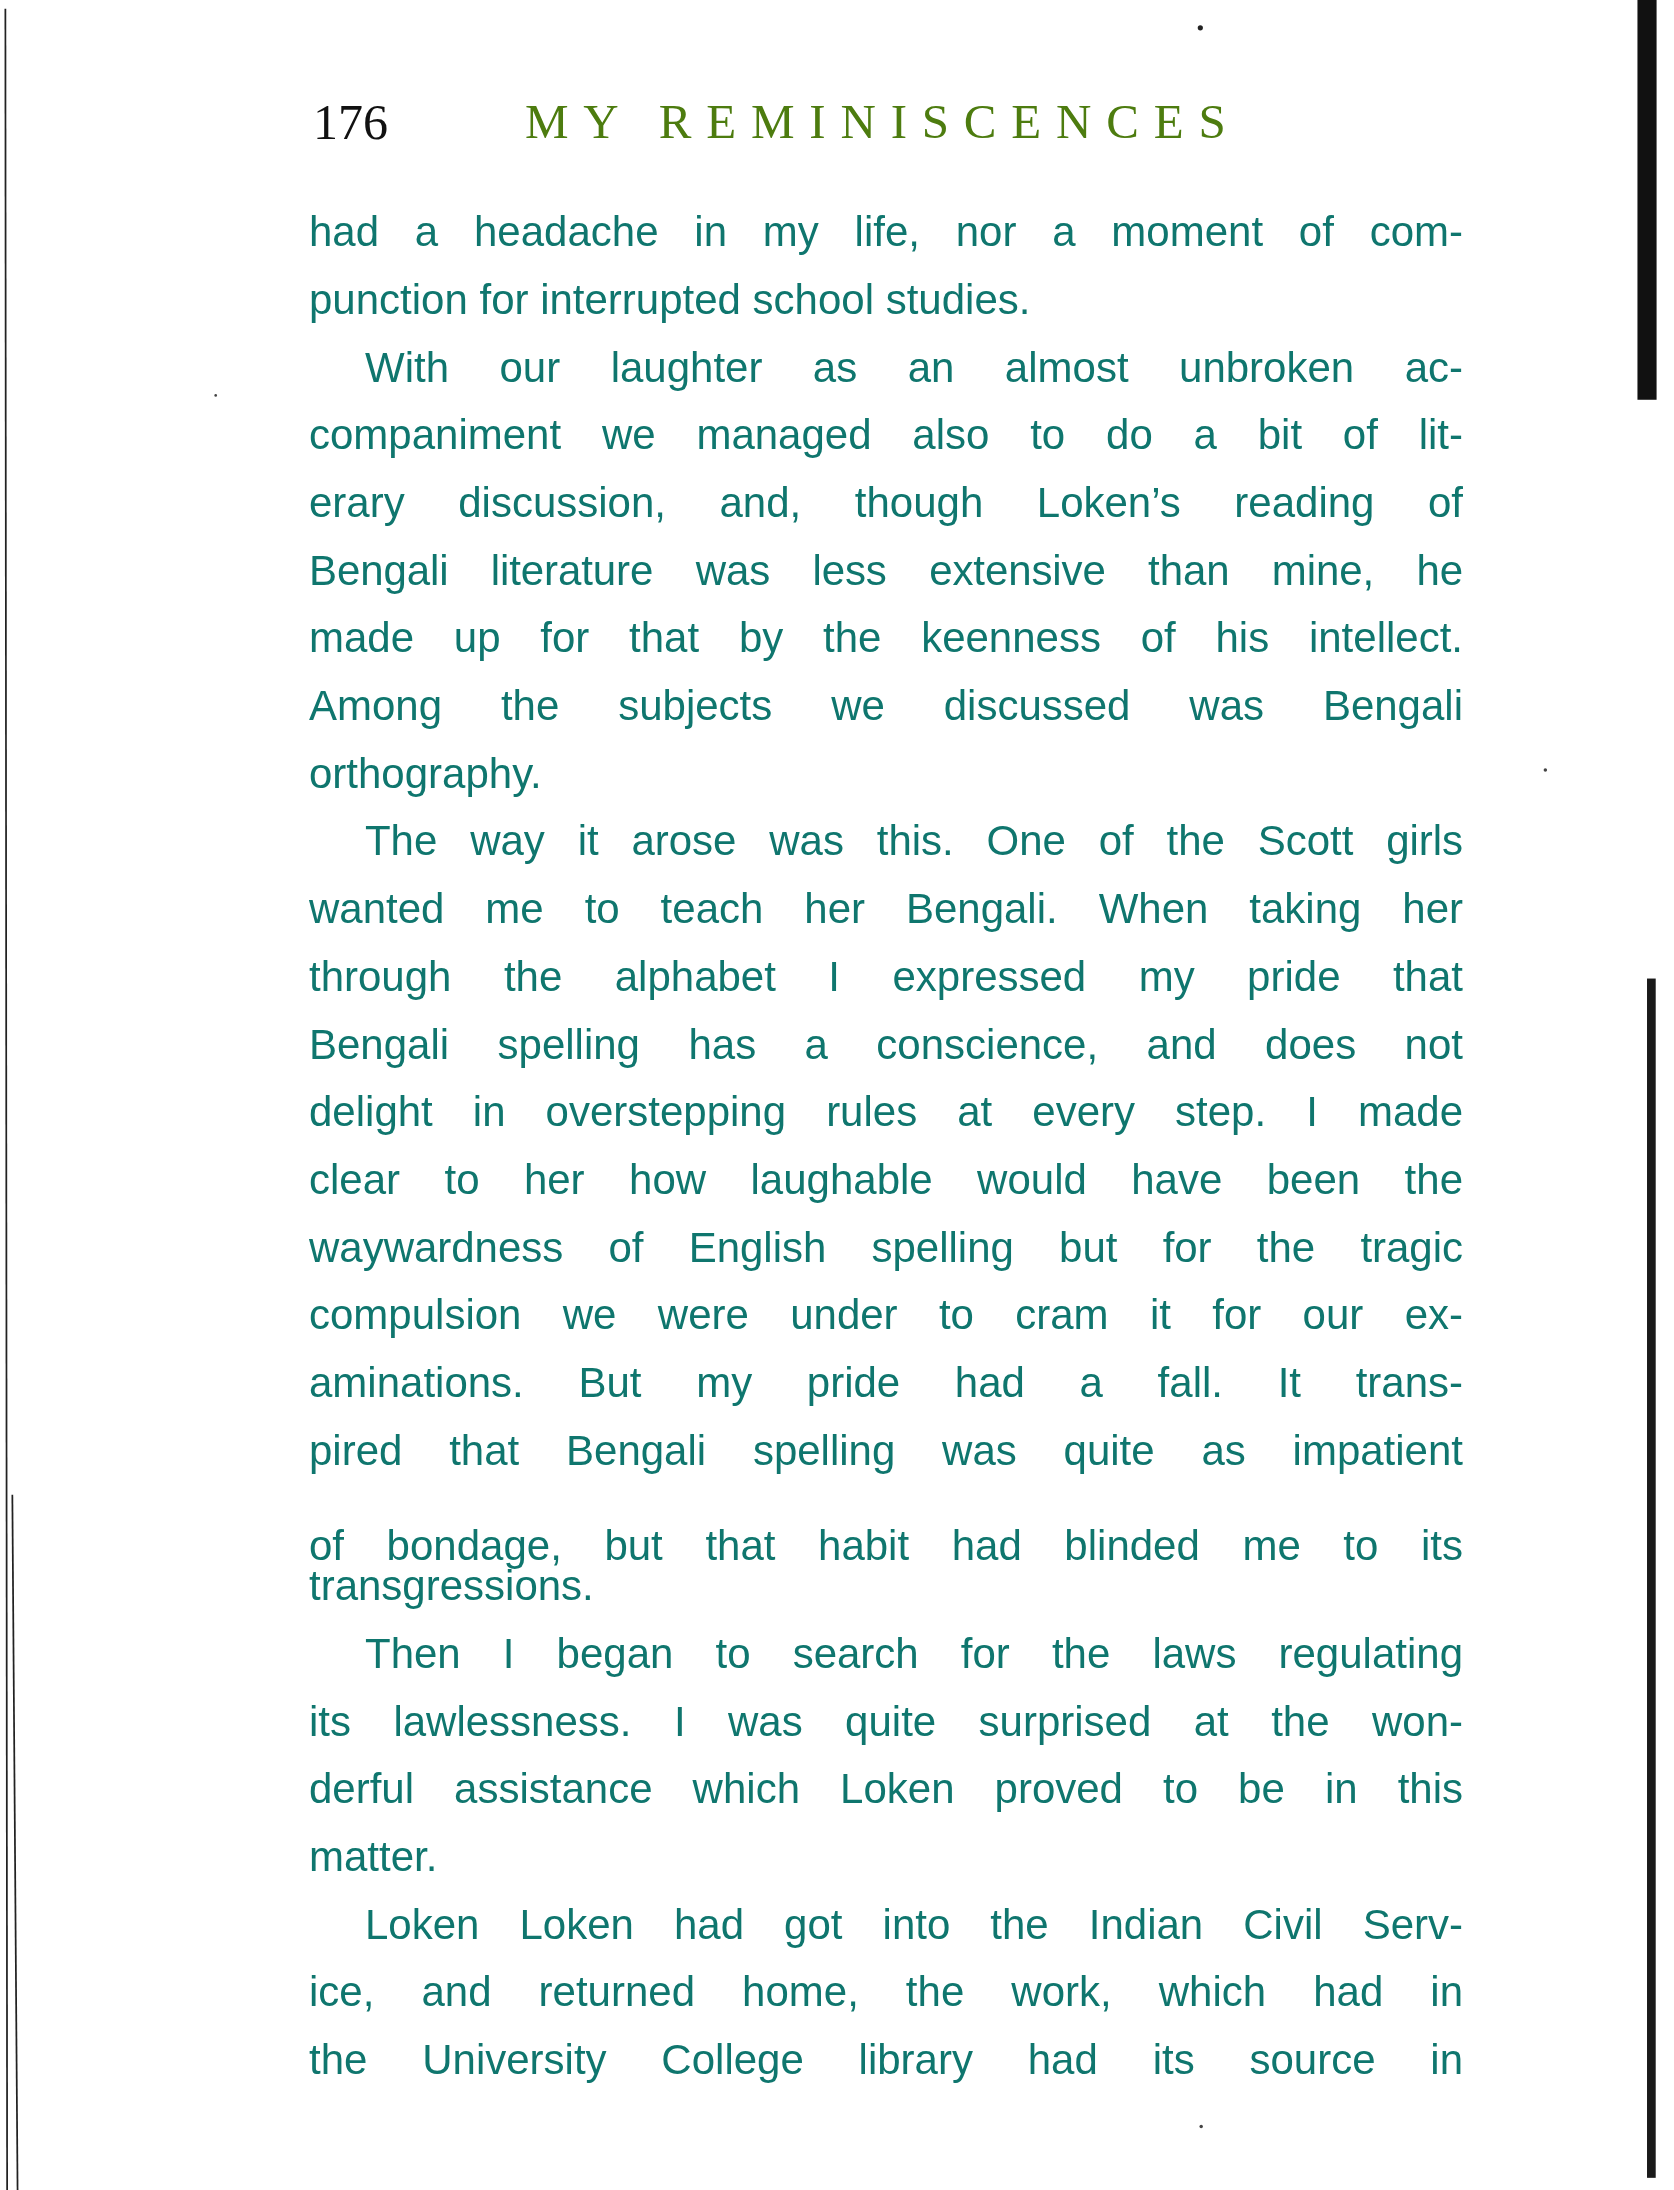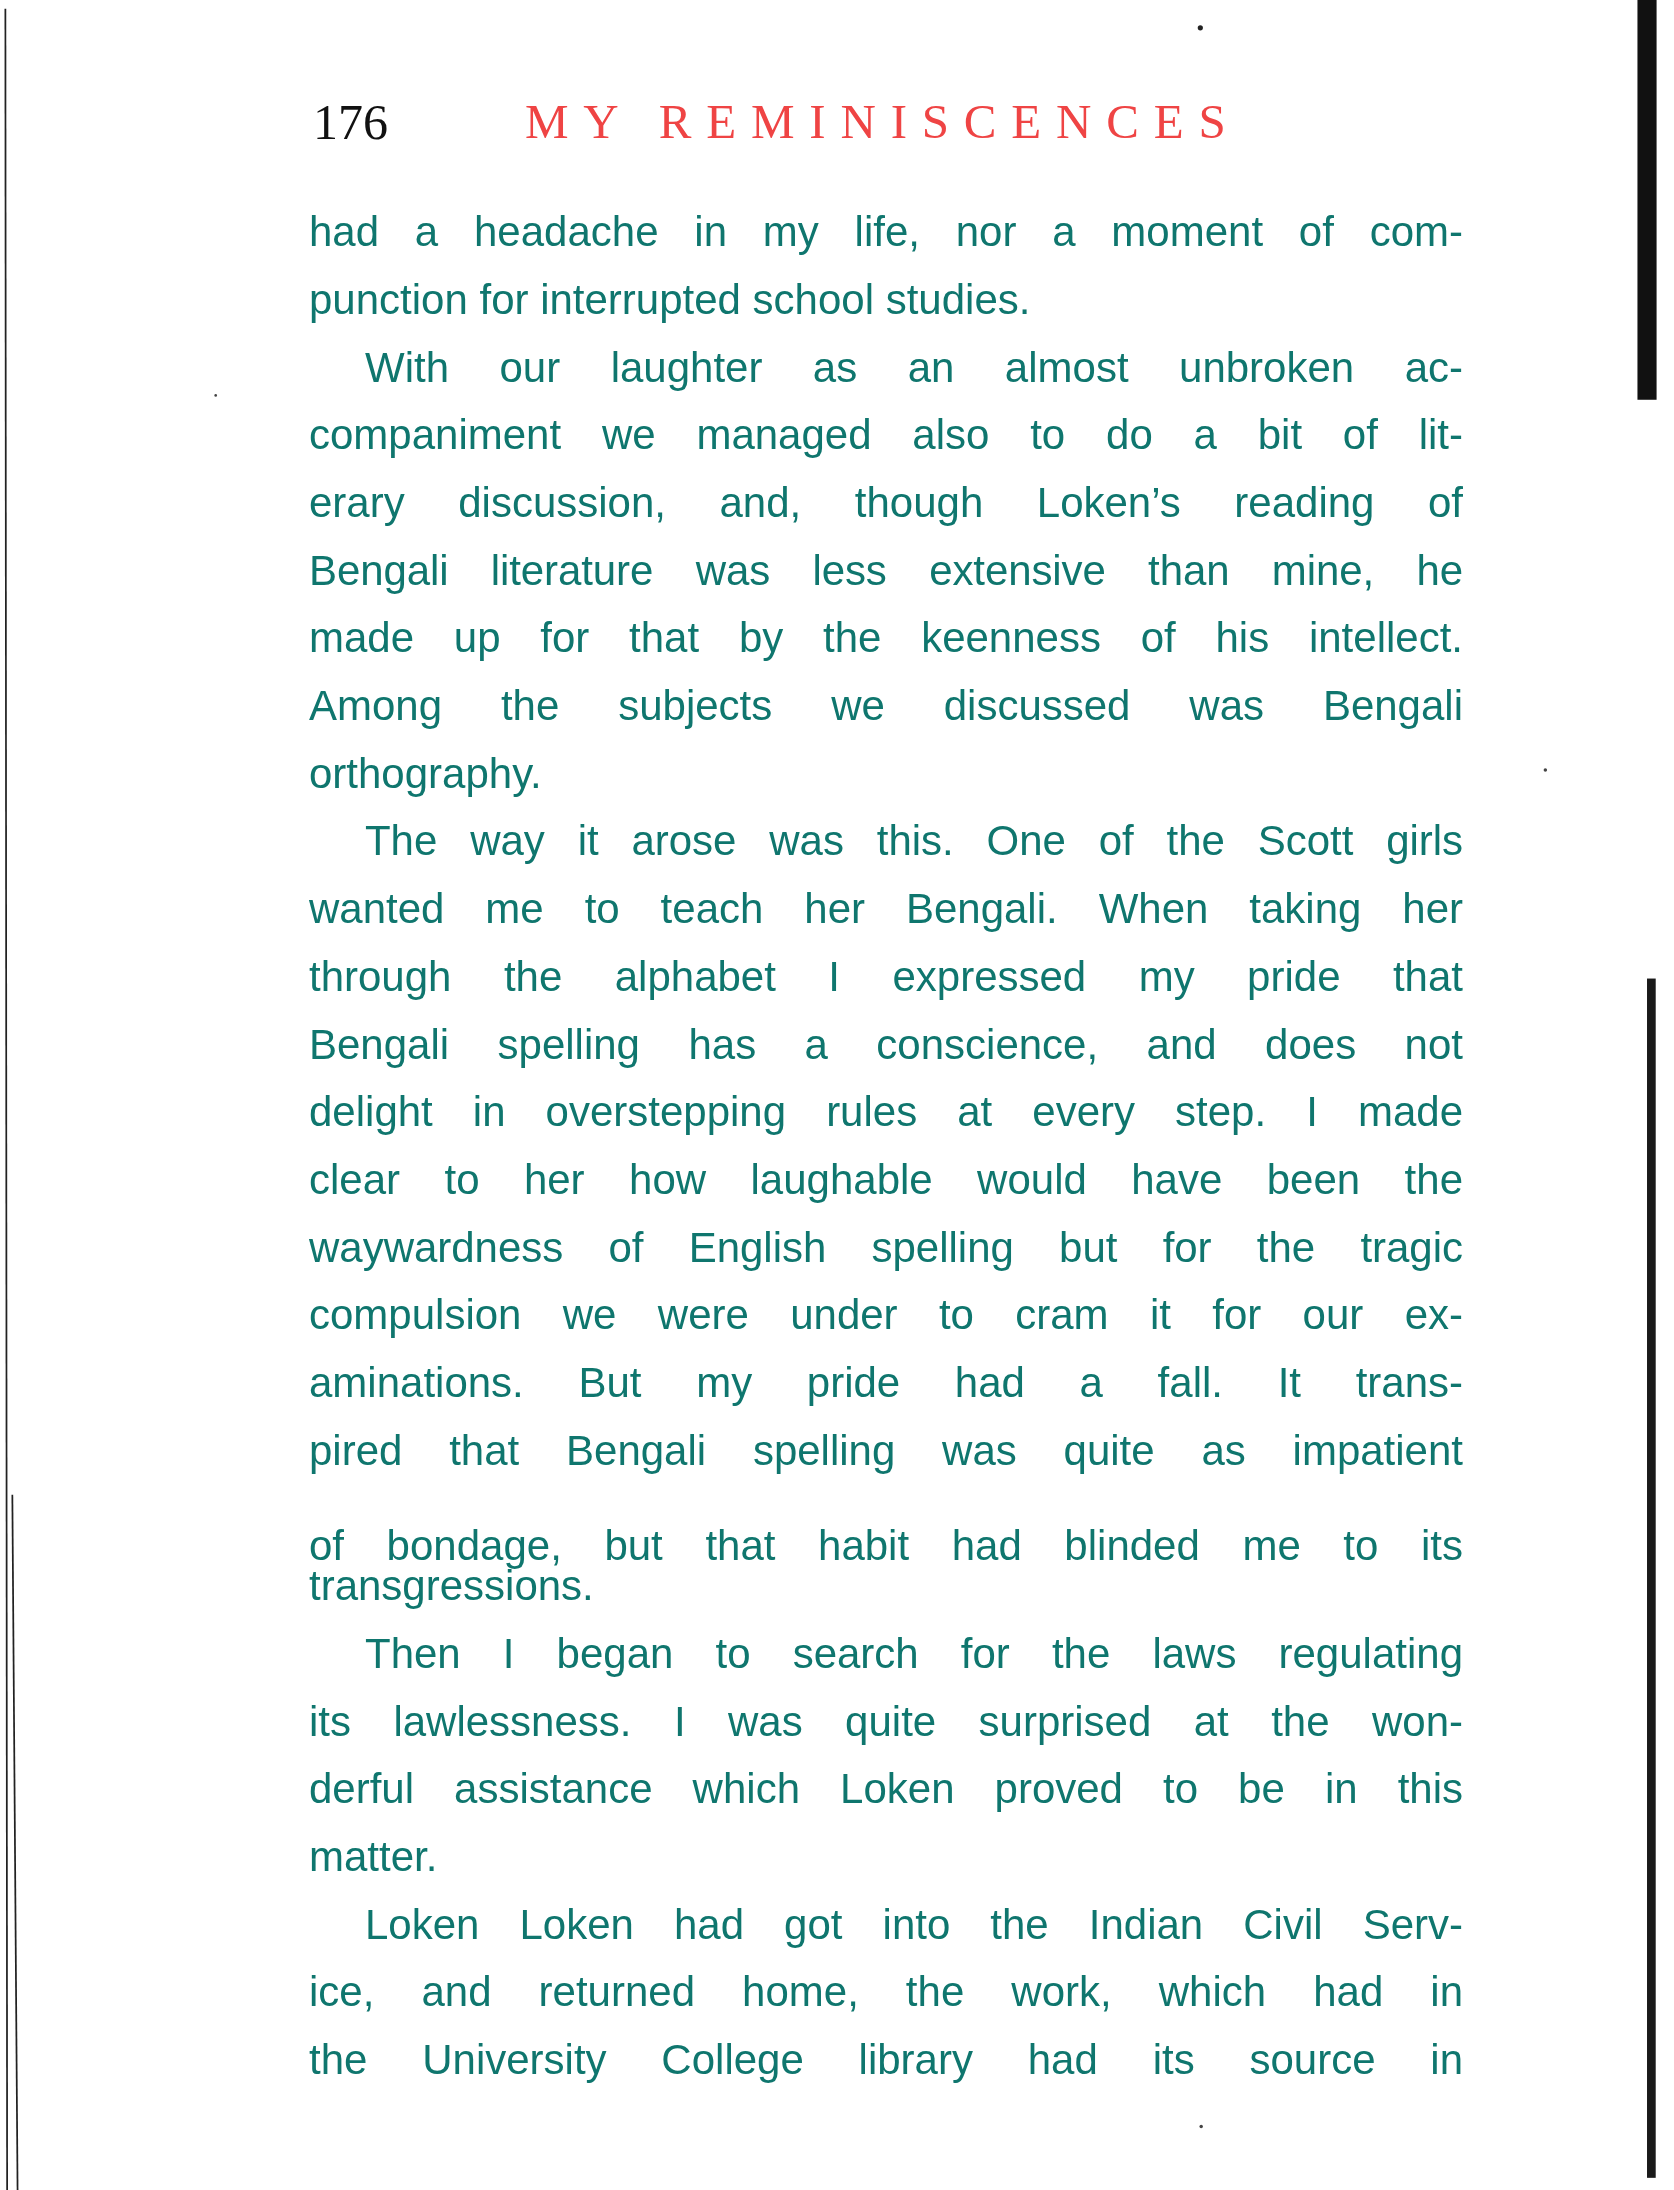--- a/index.html
+++ b/index.html
@@ -6,21 +6,21 @@
   body { width: 1675px; height: 2190px; position: relative; overflow: hidden; }
   #page { position: absolute; left: 0; top: 0; width: 1339px; height: 2190px; background: #ffffff; }
   .edges { position: absolute; left: 0; top: 0; width: 1675px; height: 2190px; pointer-events: none; }
   .header-num {
     position: absolute; left: 313px; top: 94px;
     font-family: "Liberation Serif", serif; font-size: 50px; line-height: 56px; color: #111;
   }
   .header-title {
     position: absolute; left: 525px; top: 94px;
     font-family: "Liberation Serif", serif; font-size: 49px; line-height: 56px;
-    letter-spacing: 14.8px; color: #ef4444;
+    letter-spacing: 14.8px; color: #4d7c0f;
   }
   .line {
     position: absolute; left: 309px; width: 1154px;
     font-family: Liberation Sans, sans-serif; font-size: 42px; line-height: 68px;
     color: #0f766e; white-space: nowrap;
     text-align: justify; text-align-last: justify;
   }
   .line.indent { left: 365px; width: 1098px; }
   .line.last { text-align: left; text-align-last: left; }
 </style>

